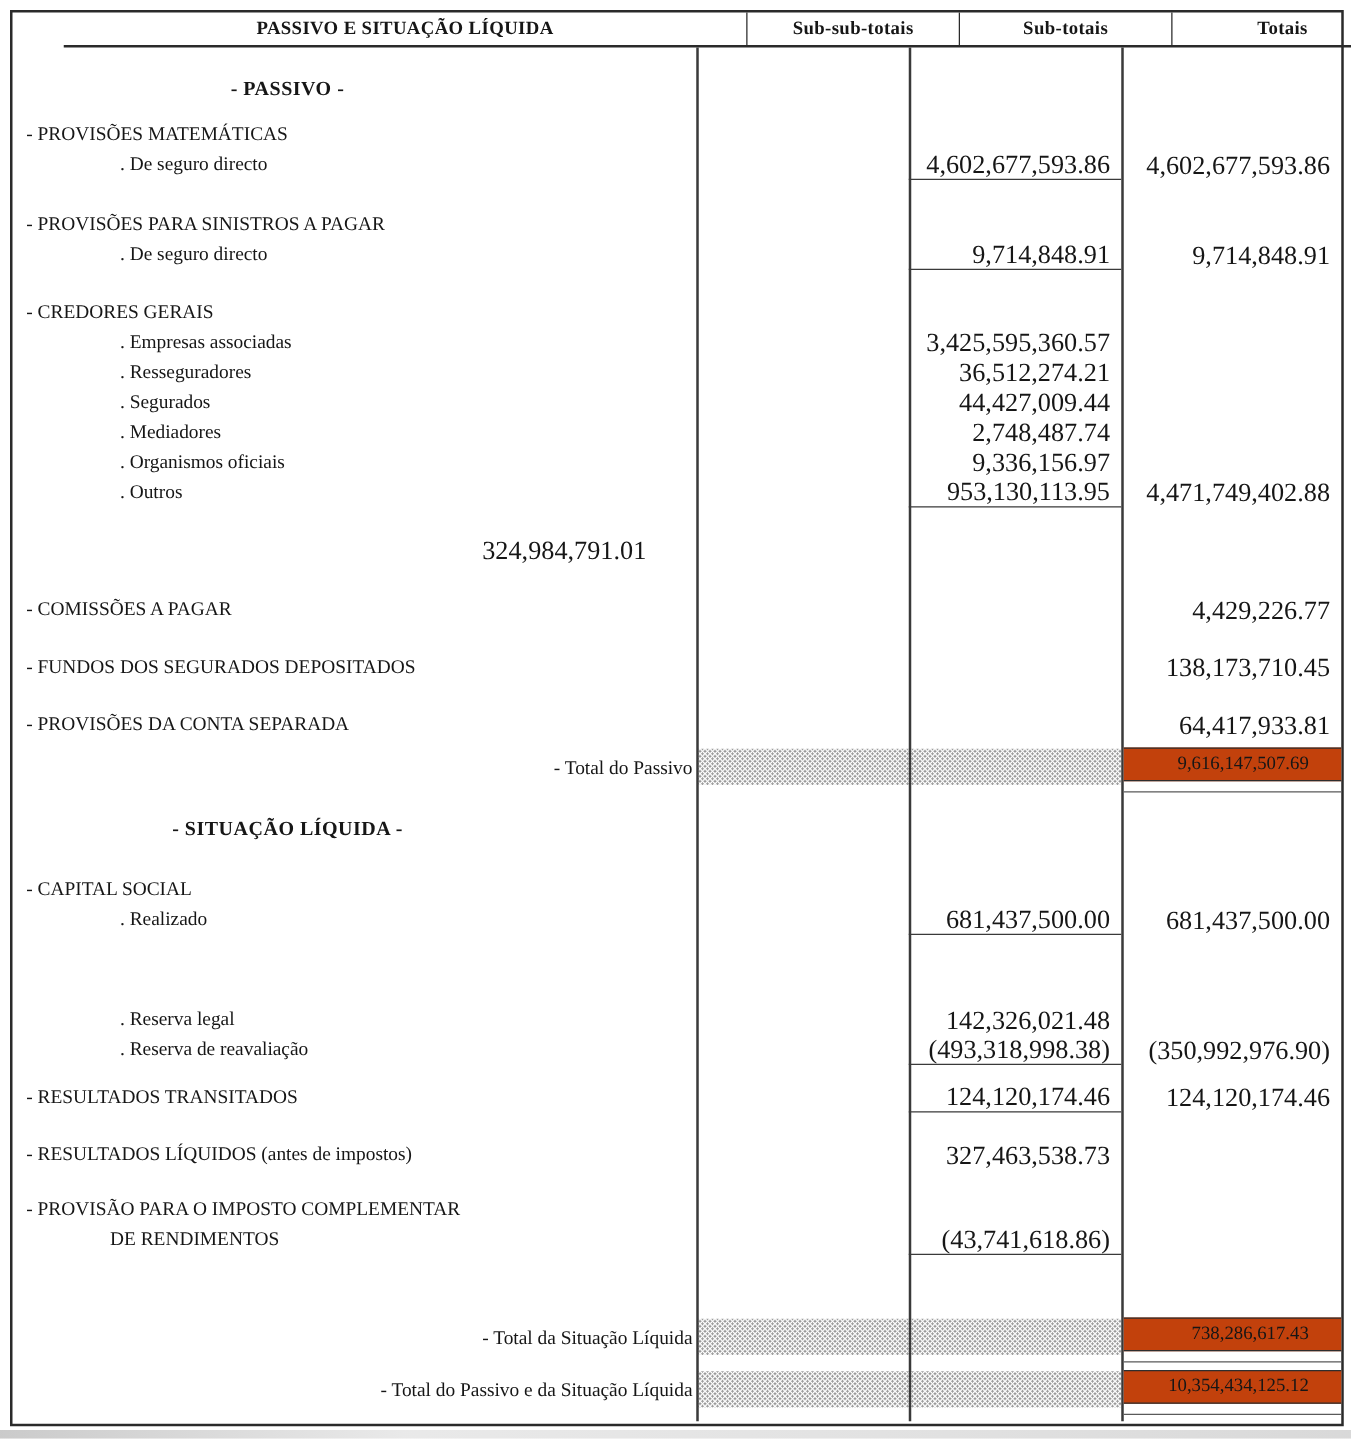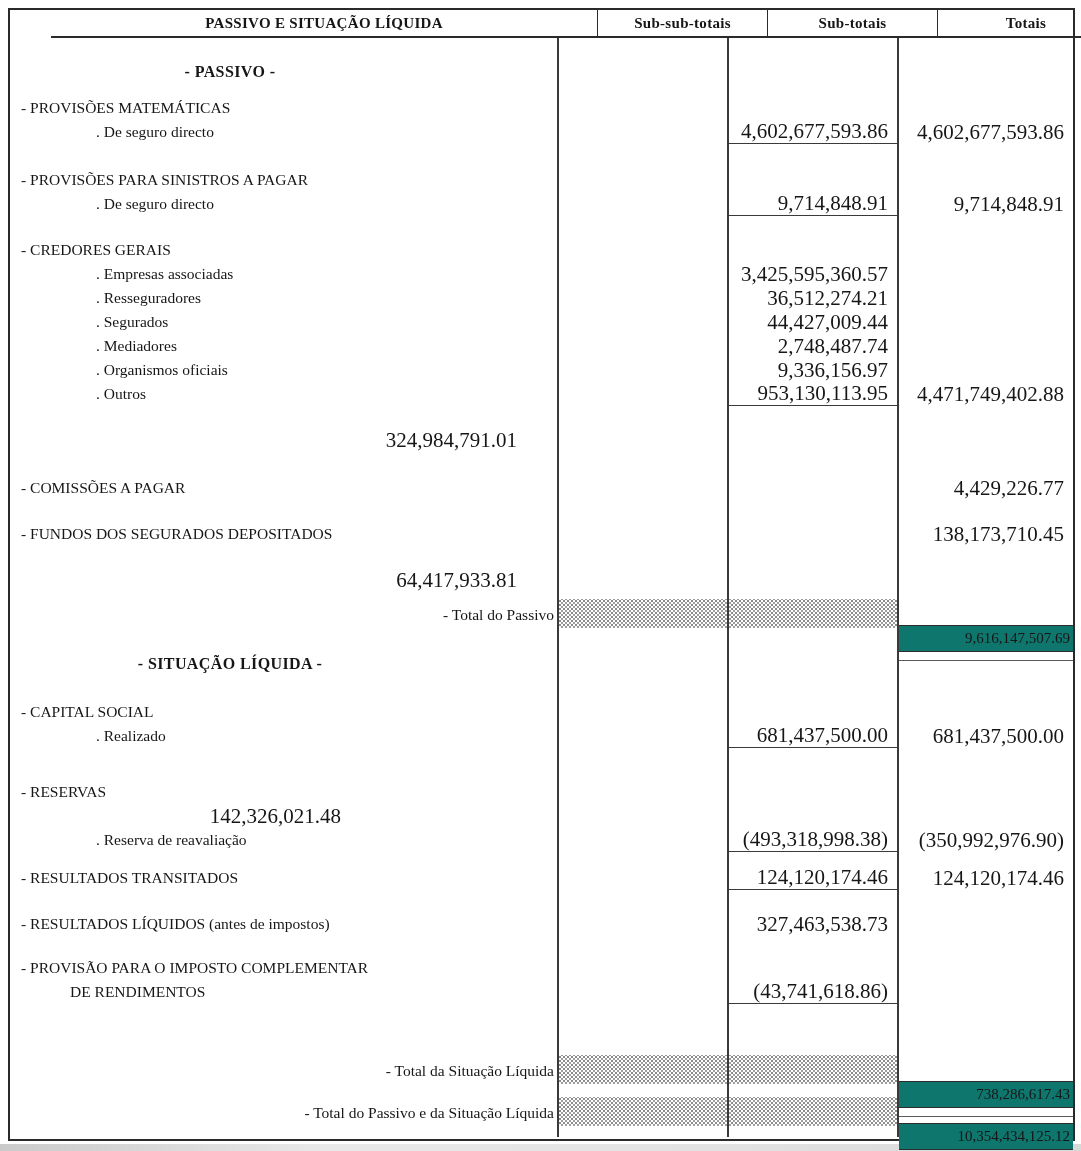--- a/index.html
+++ b/index.html
@@ -78,21 +78,21 @@
     text-align: right;
     padding-right: 9px;
     font-size: 21px;
     white-space: nowrap;
     height: 100%;
     display: flex;
     align-items: center;
     justify-content: flex-end;
   }
   .indent { padding-left: 86px; }
-  .indent2 { padding-left: 60px; font-family: Liberation Serif, serif; }
+  .indent2 { padding-left: 78px; font-family: Liberation Serif, serif; }
   .u { border-bottom: 1.6px solid #3a3a3a; }
   .heading {
     font-weight: bold;
     font-size: 16px;
     letter-spacing: 0.4px;
     width: 440px;
     text-align: center;
     padding-left: 0;
   }
   .total-label {
@@ -123,25 +123,24 @@
     top: 0;
     z-index: 6;
   }
   .box {
     height: 27px;
     border-top: 1.6px solid #2e2e2e;
     border-bottom: 1.6px solid #2e2e2e;
     display: flex;
     align-items: center;
     justify-content: flex-end;
-    padding-right: 3px;
+    padding-right: 26px;
     font-size: 15px;
-    background: #0f766e;
+    background: #c2410c;
     box-sizing: border-box;
-    margin-top: 27px;
   }
   .box-after {
     height: 8px;
     border-bottom: 1.3px solid #5a5a5a;
   }
   
   .scan-edge {
     position: absolute;
     left: 0; bottom: 0;
     width: 100%; height: 7px;
@@ -234,20 +233,21 @@
         <div class="c3"></div>
         <div class="c4 num">4,429,226.77</div>
       </div>
       <div class="row" style="top:484px">
         <div class="c1">- FUNDOS DOS SEGURADOS DEPOSITADOS</div>
         <div class="c2"></div>
         <div class="c3"></div>
         <div class="c4 num">138,173,710.45</div>
       </div>
       <div class="row" style="top:530px">
+        <div class="c1">- PROVISÕES DA CONTA SEPARADA</div>
         <div class="c2"></div>
         <div class="c3"></div>
         <div class="c4 num">64,417,933.81</div>
       </div>
 
       <div class="row" style="top:560px; height:34px">
         <div class="total-label">- Total do Passivo</div>
         <div class="band"></div>
         <div class="c4box">
           <div class="box">9,616,147,507.69</div>
@@ -262,24 +262,22 @@
       <div class="row" style="top:662px">
         <div class="c1">- CAPITAL SOCIAL</div>
       </div>
       <div class="row" style="top:686px">
         <div class="c1 indent">. Realizado</div>
         <div class="c2"></div>
         <div class="c3 num u">681,437,500.00</div>
         <div class="c4 num">681,437,500.00</div>
       </div>
 
-      <div class="row" style="top:742px">
-        <div class="c1">- RESERVAS</div>
-      </div>
       <div class="row" style="top:766px">
+        <div class="c1 indent">. Reserva legal</div>
         <div class="c2"></div>
         <div class="c3 num">142,326,021.48</div>
       </div>
       <div class="row" style="top:790px">
         <div class="c1 indent">. Reserva de reavaliação</div>
         <div class="c2"></div>
         <div class="c3 num u">(493,318,998.38)</div>
         <div class="c4 num">(350,992,976.90)</div>
       </div>
 

